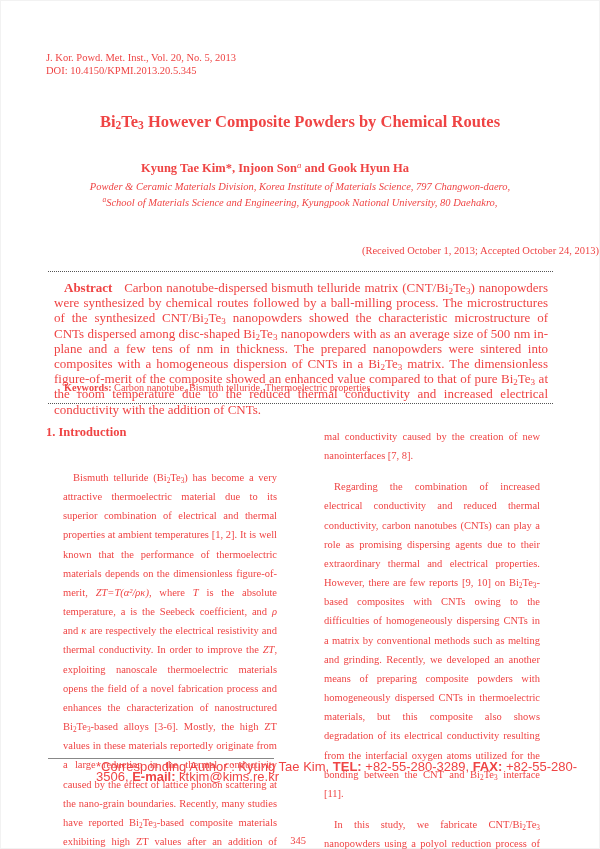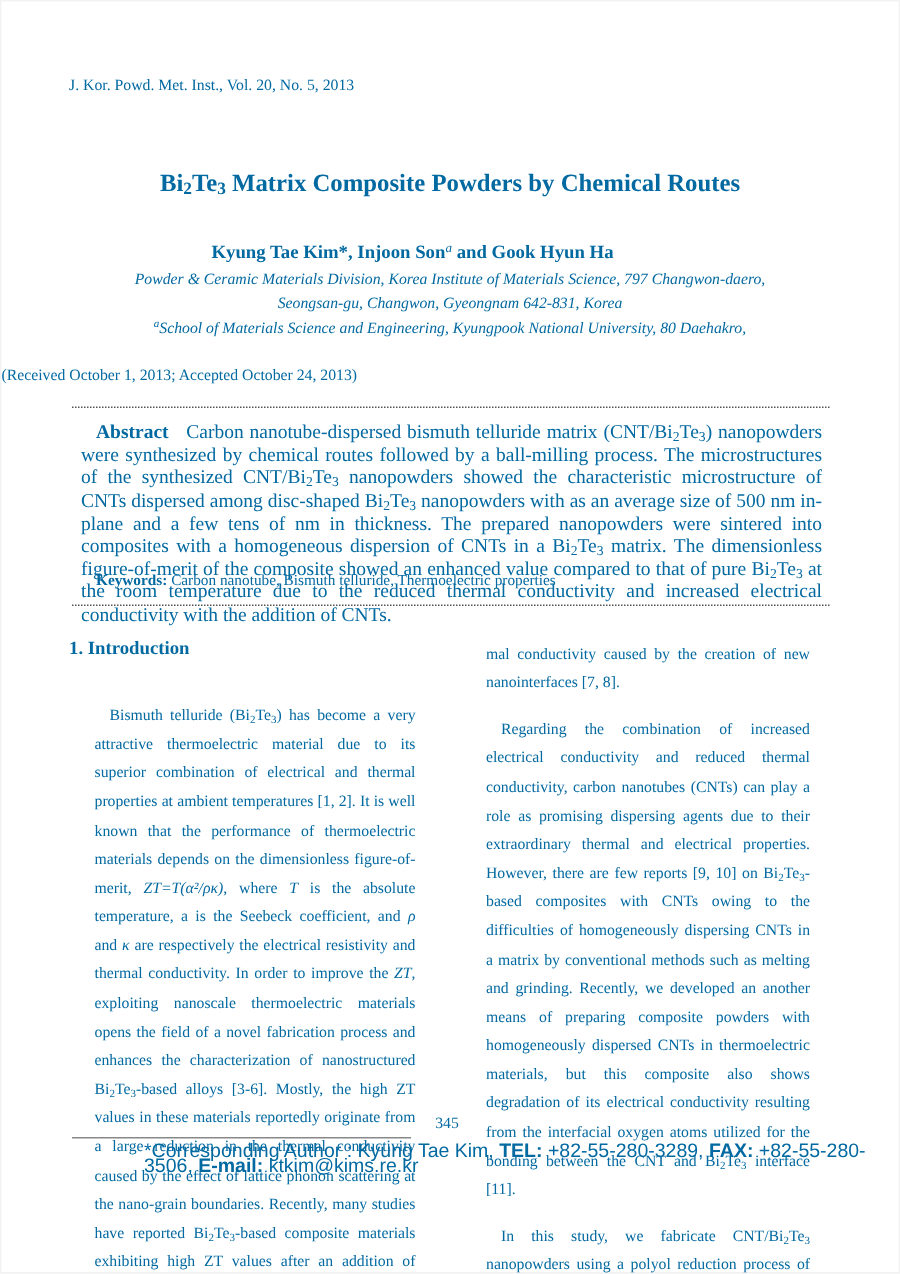--- a/index.html
+++ b/index.html
@@ -1,81 +1,81 @@
 <!DOCTYPE html>
 <html><head>
 <meta charset="utf-8">
 <style>
   html, body { margin: 0; padding: 0; background: #f2f2f2; }
   body { width: 600px; height: 849px; overflow: hidden; }
   .page {
     position: relative; width: 598px; height: 847px; margin: 1px;
-    background: #ffffff; color: #0369a1;
+    background: #ffffff; color: #ef4444;
     font-family: "Liberation Serif", serif;
   }
   .journal { position: absolute; left: 45px; top: 51px; font-size: 10.5px; line-height: 12.5px; }
   .title {
     position: absolute; left: 20px; width: 558px; top: 110px;
     text-align: center; font-weight: bold; font-size: 16.5px; line-height: 21px;
   }
   .authors {
     position: absolute; left: 0; width: 548px; top: 160px;
     text-align: center; font-weight: bold; font-size: 12.5px; line-height: 15px;
   }
   .affil {
     position: absolute; left: 0; width: 598px; top: 178px;
     text-align: center; font-style: italic; font-size: 10.5px; line-height: 16.3px;
   }
   .received {
     position: absolute; left: 0; width: 598px; top: 243px;
-    text-align: left; font-size: 10.5px; line-height: 14px;
+    text-align: right; font-size: 10.5px; line-height: 14px;
   }
   .dotline { position: absolute; left: 47px; width: 505px; height: 0; border-top: 1px dotted #555; }
   .abstract {
     position: absolute; left: 53px; width: 494px; top: 279px;
     font-size: 13px; line-height: 15.2px; text-align: justify; text-indent: 10px;
   }
   .keywords { position: absolute; left: 63px; top: 380px; font-size: 10.2px; line-height: 14px; }
   .section-title {
     position: absolute; left: 45px; width: 250px; top: 424px;
     text-align: left; font-weight: bold; font-size: 12.5px;
   }
   .col { position: absolute; font-size: 10.5px; line-height: 19.15px; text-align: justify; }
   .col.left { left: 50px; width: 238px; top: 455px; font-family: Liberation Serif, serif; }
   .col.right { left: 311px; width: 240px; top: 414px; }
   .col p { margin: 12px; text-indent: 10px; }
   .col p.noindent { text-indent: 0; }
   .footrule { position: absolute; left: 47px; width: 226px; top: 757px; border-top: 1px solid #888; }
   .footnote { position: absolute; left: 47px; top: 761px; font-family: "Liberation Sans", sans-serif; font-size: 13px; line-height: 10px; margin-left: 48px; }
-  .pagenum { position: absolute; left: 0; width: 594px; top: 743px; text-align: center; font-size: 10.5px; }
+  .pagenum { position: absolute; left: 0; width: 594px; top: 834px; text-align: center; font-size: 10.5px; }
   sub { font-size: 70%; vertical-align: -2px; line-height: 0; }
   sup { font-size: 70%; vertical-align: 4px; line-height: 0; }
   i, em { font-style: italic; }
   b { font-weight: bold; }
 </style>
 </head>
 <body>
 
 <div class="page">
 
   <div class="journal">
     <div>J. Kor. Powd. Met. Inst., Vol. 20, No. 5, 2013</div>
+    <div>DOI: 10.4150/KPMI.2013.20.5.345</div>
   </div>
 
   <div class="title">
-    <div><span>Bi</span><sub>2</sub><span>Te</span><sub>3</sub><span> Matrix Composite Powders by Chemical Routes</span></div>
+    <div><span>Bi</span><sub>2</sub><span>Te</span><sub>3</sub><span> However Composite Powders by Chemical Routes</span></div>
   </div>
 
   <div class="authors">
     <span>Kyung Tae Kim</span><span>*</span><span>, </span><span>Injoon Son</span><sup style="font-style:italic;font-weight:normal">a</sup><span> and </span><span>Gook Hyun Ha</span>
   </div>
 
   <div class="affil">
     <div>Powder &amp; Ceramic Materials Division, Korea Institute of Materials Science, 797 Changwon-daero,</div>
-    <div>Seongsan-gu, Changwon, Gyeongnam 642-831, Korea</div>
     <div><sup>a</sup><span>School of Materials Science and Engineering, Kyungpook National University, 80 Daehakro,</span></div>
   </div>
 
   <div class="received">(Received October 1, 2013; Accepted October 24, 2013)</div>
 
   <div class="dotline" style="top:270px"></div>
 
   <div class="abstract">
     <b>Abstract</b>&nbsp;&nbsp;&nbsp;<span>Carbon nanotube-dispersed bismuth telluride matrix (CNT/Bi</span><sub>2</sub><span>Te</span><sub>3</sub><span>) nanopowders were synthesized by chemical routes followed by a ball-milling process. The microstructures of the synthesized CNT/Bi</span><sub>2</sub><span>Te</span><sub>3</sub><span> nanopowders showed the characteristic microstructure of CNTs dispersed among disc-shaped Bi</span><sub>2</sub><span>Te</span><sub>3</sub><span> nanopowders with as an average size of 500 nm in-plane and a few tens of nm in thickness. The prepared nanopowders were sintered into composites with a homogeneous dispersion of CNTs in a Bi</span><sub>2</sub><span>Te</span><sub>3</sub><span> matrix. The dimensionless figure-of-merit of the composite showed an enhanced value compared to that of pure Bi</span><sub>2</sub><span>Te</span><sub>3</sub><span> at the room temperature due to the reduced thermal conductivity and increased electrical conductivity with the addition of CNTs.</span>
   </div>

